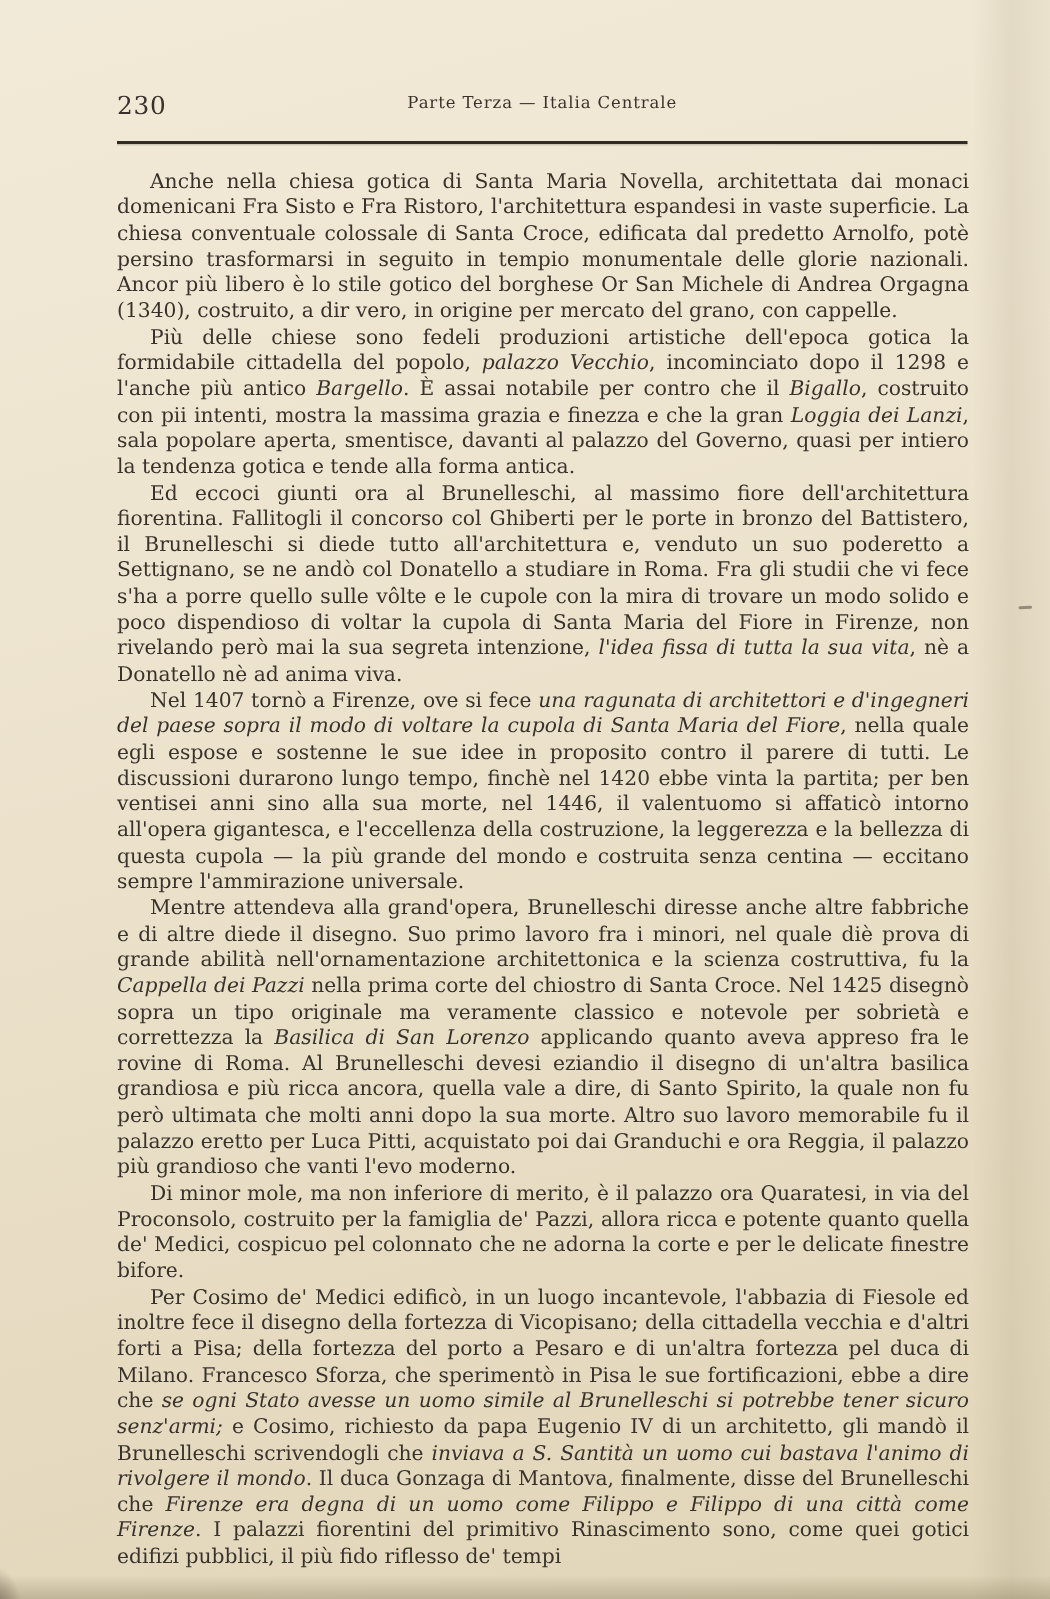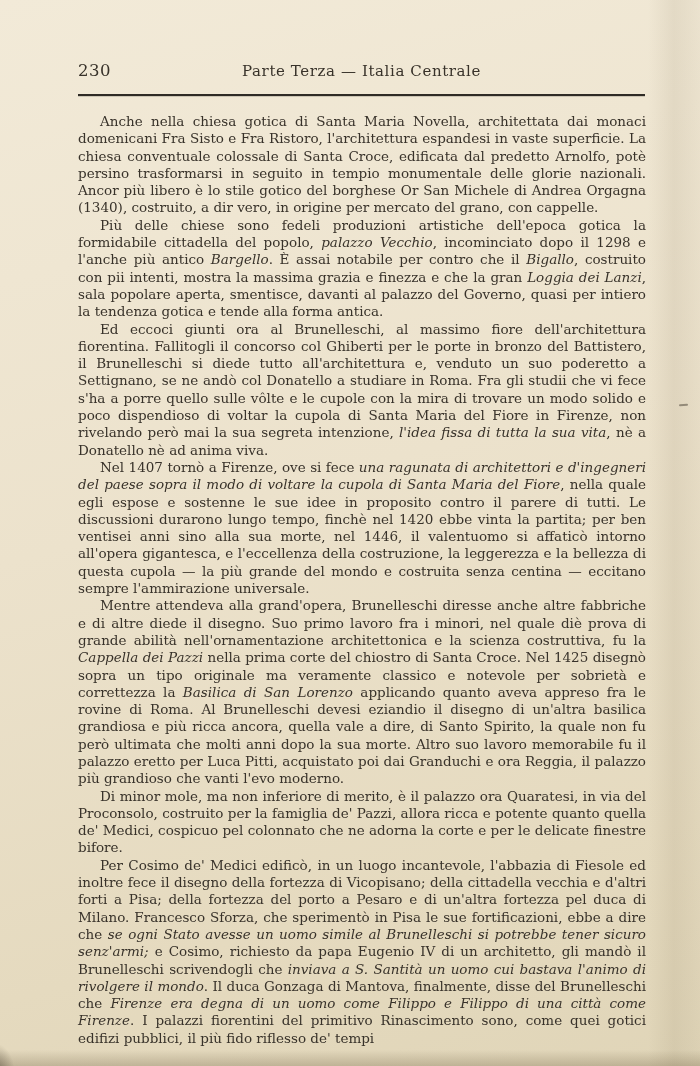--- a/index.html
+++ b/index.html
@@ -59,21 +59,21 @@
     position: absolute;
     left: 0; top: 0;
     font-size: 16.5px;
     letter-spacing: 0.5px;
   }
   .running-title {
     position: absolute;
     left: 0; right: 0;
     top: 1px;
     text-align: center;
-    font-size: 15px;
+    font-size: 11px;
     letter-spacing: 0.6px;
   }
   .rule {
     position: absolute;
     top: 94px;
     left: 78px;
     width: 567px;
     height: 2px;
     background: #2f2b25;
     box-shadow: 0 1px 0 rgba(47,43,37,0.18);

